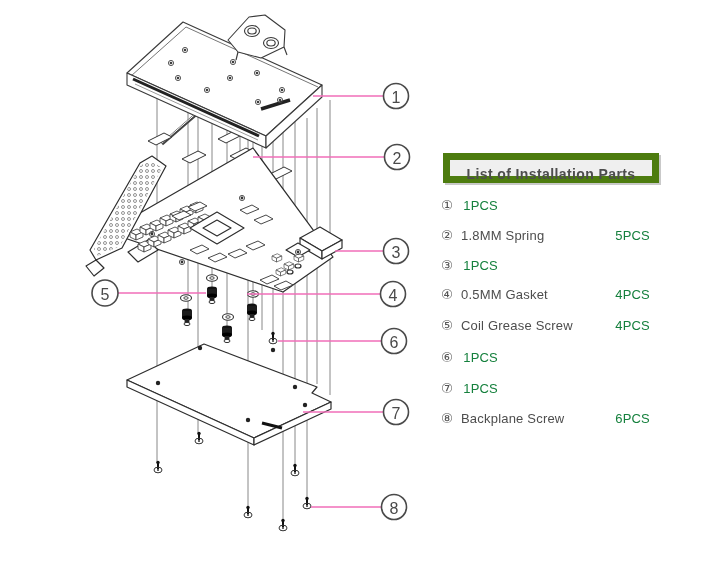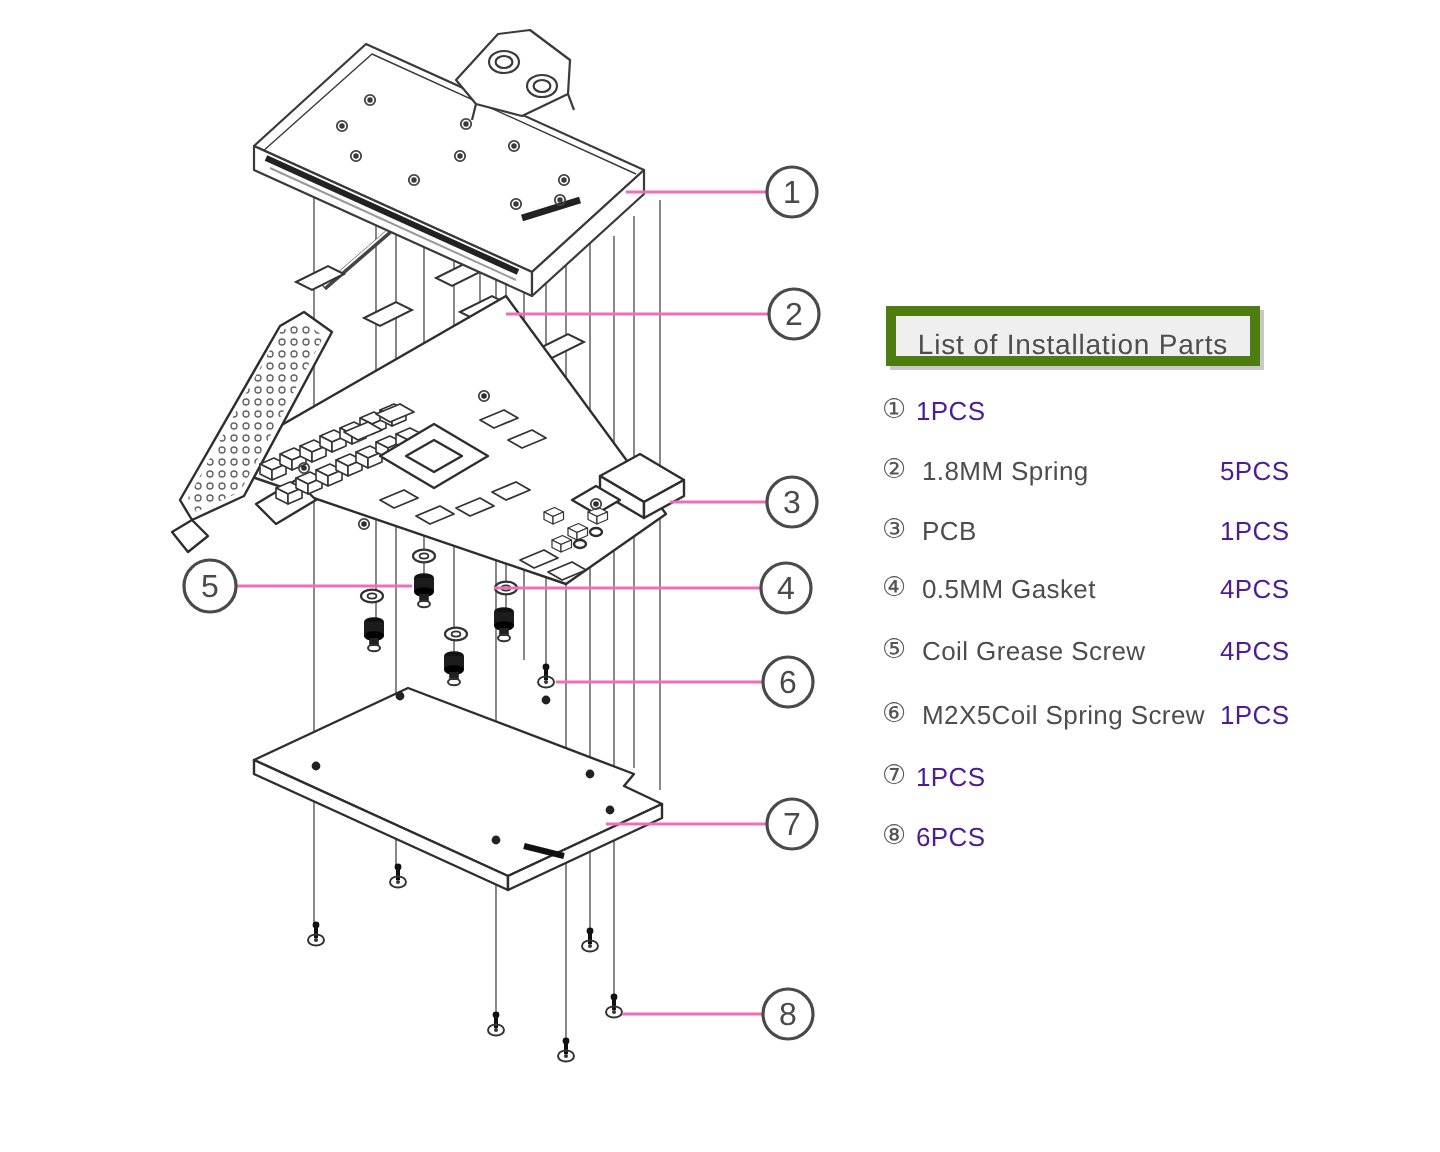--- a/index.html
+++ b/index.html
@@ -1,28 +1,28 @@
 <!DOCTYPE html>
 <html><head>
 <meta charset="utf-8">
 <style>
   html,body{margin:0;padding:0;background:#fff;}
   .page{position:relative;width:720px;height:576px;background:#ffffff;overflow:hidden;
         font-family:"Liberation Sans","DejaVu Sans",sans-serif;color:#4d4d4d;}
   .diagram-svg{position:absolute;left:0;top:0;}
-  .title-box{position:absolute;left:443px;top:153px;width:187px;height:30px;
-             box-sizing:border-box;border:5px solid #4d7c0f;background:#efefef;
+  .title-box{position:absolute;left:443px;top:153px;width:216px;height:30px;
+             box-sizing:border-box;border:7px solid #4d7c0f;background:#efefef;
              box-shadow:2px 2px 0 #c9c9c9;line-height:28px;text-align:center;
-             font-size:14px;letter-spacing:0.4px;color:#4d4d4d;}
+             font-size:14px;letter-spacing:0.4px;color:#4d4d4d;font-weight:bold;}
   .parts-list{position:absolute;left:441px;top:196px;width:209px;}
   .part-row{position:absolute;left:0;width:100%;height:18px;display:flex;
             align-items:center;font-size:13px;letter-spacing:0.2px;}
   .part-row .marker{width:17px;flex:0 0 auto;font-size:13.5px;color:#555;}
   .part-row .pname{flex:1 1 auto;margin-left:3px;white-space:nowrap;color:#4d4d4d;}
-  .part-row .qty{flex:0 0 auto;text-align:left;min-width:40px;color:#4c1d95;}
+  .part-row .qty{flex:0 0 auto;text-align:right;min-width:40px;color:#15803d;}
   .r1{top:0px}.r2{top:30px}.r3{top:60px}.r4{top:89px}
   .r5{top:120px}.r6{top:152px}.r7{top:183px}.r8{top:213px}
   svg text.co{font-family:"Liberation Sans","DejaVu Sans",sans-serif;font-size:16px;fill:#4a4a4a;}
 </style>
 </head>
 <body>
 
 <div class="page">
 
   <svg class="diagram-svg" width="460" height="576" viewBox="0 0 460 576">
@@ -280,41 +280,40 @@
       <span class="marker">①</span>
       <span class="qty">1PCS</span>
     </div>
     <div class="part-row r2">
       <span class="marker">②</span>
       <span class="pname">1.8MM Spring</span>
       <span class="qty">5PCS</span>
     </div>
     <div class="part-row r3">
       <span class="marker">③</span>
-      <span class="pname">PCB</span>
       <span class="qty">1PCS</span>
     </div>
     <div class="part-row r4">
       <span class="marker">④</span>
       <span class="pname">0.5MM Gasket</span>
       <span class="qty">4PCS</span>
     </div>
     <div class="part-row r5">
       <span class="marker">⑤</span>
       <span class="pname">Coil Grease Screw</span>
       <span class="qty">4PCS</span>
     </div>
     <div class="part-row r6">
       <span class="marker">⑥</span>
-      <span class="pname">M2X5Coil Spring Screw</span>
       <span class="qty">1PCS</span>
     </div>
     <div class="part-row r7">
       <span class="marker">⑦</span>
       <span class="qty">1PCS</span>
     </div>
     <div class="part-row r8">
       <span class="marker">⑧</span>
+      <span class="pname">Backplane Screw</span>
       <span class="qty">6PCS</span>
     </div>
   </div>
 
 </div>
 
 </body></html>

